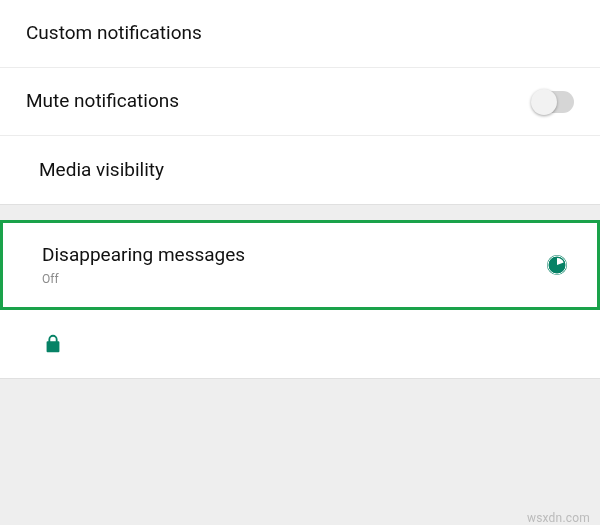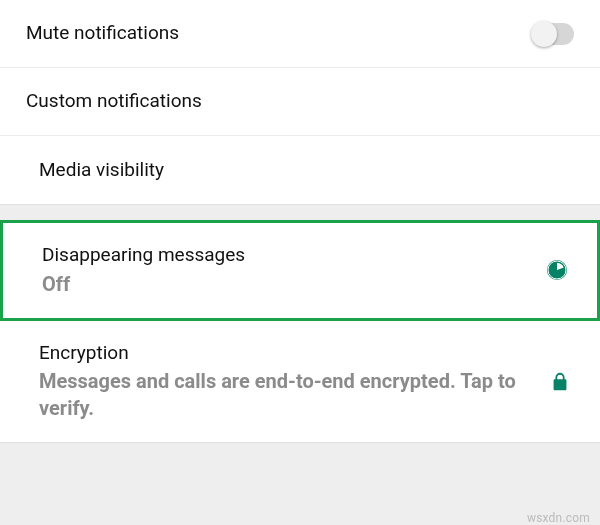--- a/index.html
+++ b/index.html
@@ -29,24 +29,23 @@
       gap: 3px;
       flex: 1;
       padding-right: 14px;
     }
     .title {
       font-size: 19px;
       color: #111;
       line-height: 1.3;
     }
     .subtitle {
-      font-size: 20px;
+      font-size: 12px;
       color: #8b8b8b;
       line-height: 1.35;
-      font-weight: bold;
     }
     .gap {
       height: 18px;
       background: #eeeeee;
       border-top: 1px solid #e0e0e0;
       border-bottom: 1px solid #e0e0e0;
     }
     .toggle {
       width: 40px;
       height: 22px;
@@ -86,30 +85,30 @@
       letter-spacing: 0.2px;
     }
   </style>
 </head>
 <body>
 
 <div class="section">
 
   <div class="row">
     <div class="row-text">
-      <span class="title">Mute notifications</span>
-    </div>
-    <div class="toggle">
-      <div class="toggle-knob"></div>
+      <span class="title">Custom notifications</span>
     </div>
   </div>
 
   <div class="row">
     <div class="row-text">
-      <span class="title">Custom notifications</span>
+      <span class="title">Mute notifications</span>
+    </div>
+    <div class="toggle">
+      <div class="toggle-knob"></div>
     </div>
   </div>
 
   <div class="row">
     <div class="row-text">
       <span class="title">Media visibility</span>
     </div>
   </div>
 
 </div>
@@ -128,24 +127,20 @@
         <svg width="24" height="24" viewBox="0 0 24 24">
           <circle cx="12" cy="12" r="10" fill="#078266"></circle>
           <path d="M12 12 L12 5 A7 7 0 0 1 18.7 9.5 Z" fill="#ffffff"></path>
           <circle cx="12" cy="12" r="9" fill="none" stroke="#ffffff" stroke-width="1"></circle>
         </svg>
       </div>
     </div>
   </div>
 
   <div class="row">
-    <div class="row-text">
-      <span class="title">Encryption</span>
-      <span class="subtitle">Messages and calls are end-to-end encrypted. Tap to verify.</span>
-    </div>
     <div class="icon-slot">
       <svg width="22" height="22" viewBox="0 0 24 24" fill="#078266">
         <path d="M17 9V7a5 5 0 0 0-10 0v2H6a1 1 0 0 0-1 1v10a1 1 0 0 0 1 1h12a1 1 0 0 0 1-1V10a1 1 0 0 0-1-1h-1zm-8-2a3 3 0 1 1 6 0v2H9V7z"></path>
       </svg>
     </div>
   </div>
 
 </div>
 
 <div class="gap" style="border-bottom:none;"></div>

